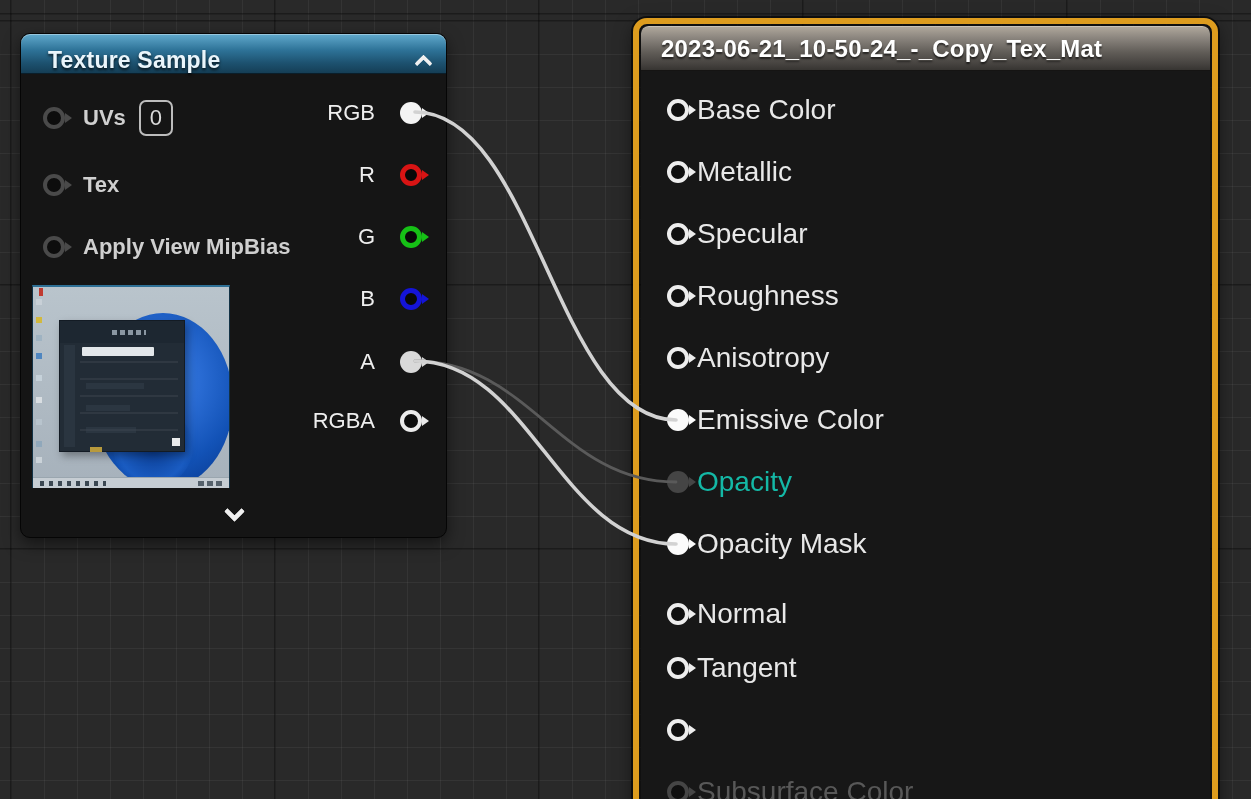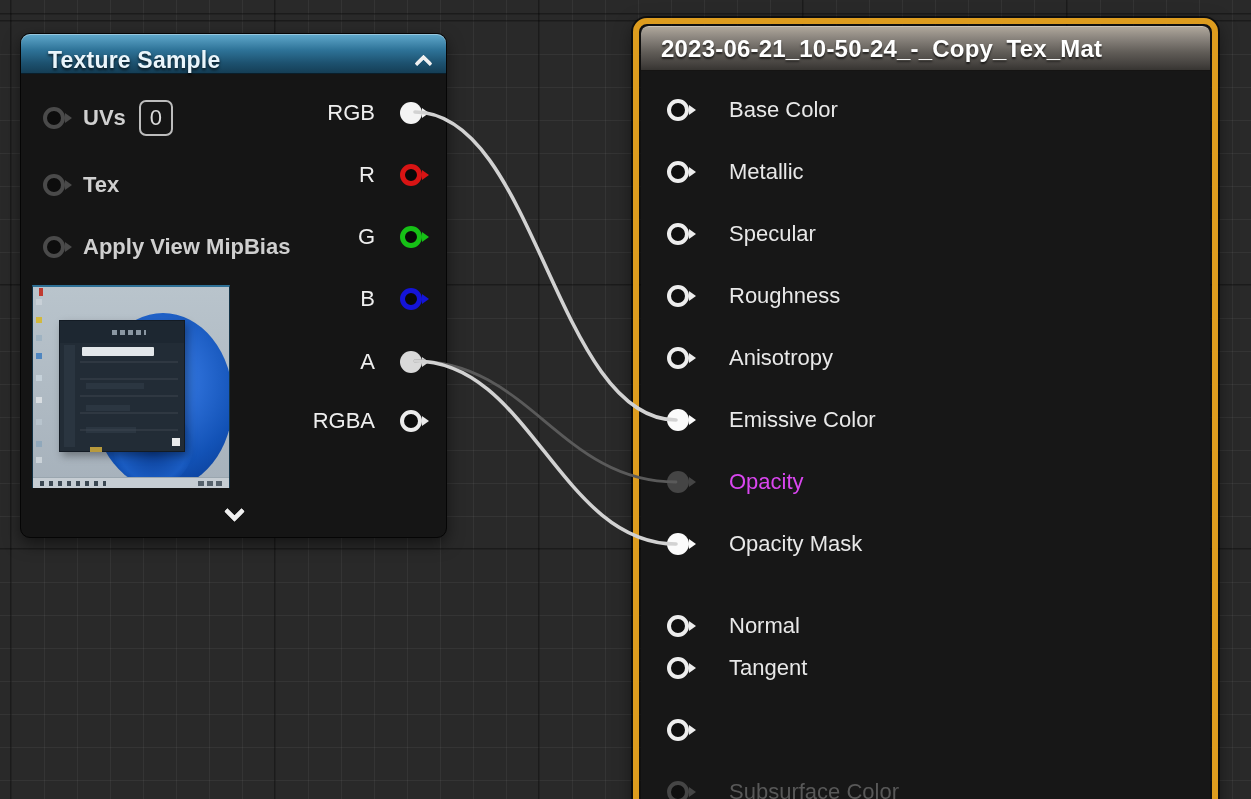--- a/index.html
+++ b/index.html
@@ -92,25 +92,25 @@
     border:6px solid #dd9c1e;border-radius:14px;
     box-shadow:0 0 0 2px rgba(0,0,0,0.6), inset 0 0 0 2px rgba(0,0,0,0.6), 0 6px 18px rgba(0,0,0,0.5);}
   .mat-node{position:absolute;inset:2px;background:#171717;border-radius:8px;overflow:hidden;}
   .mat-header{position:absolute;left:0;top:0;right:0;height:45px;
     display:flex;align-items:center;padding-left:20px;border-radius:7px 7px 0 0;
     background:linear-gradient(to bottom,#b2aa9d 0%,#8d8780 25%,#615d58 58%,#423f3c 88%,#34322f 100%);
     box-shadow:inset 0 1px 0 rgba(255,255,255,0.3), inset 0 -1px 0 rgba(0,0,0,0.6);}
   .mat-title{font-size:24px;font-weight:bold;color:#ffffff;
     text-shadow:0 2px 2px rgba(0,0,0,0.65);letter-spacing:0.2px;}
   .mrow{position:absolute;left:26px;display:flex;align-items:center;height:32px;}
-  .mrow .label{margin-left:32px;font-size:22px;color:#e8e8e8;}
+  .mrow .label{margin-left:0;font-size:28px;color:#e8e8e8;}
   .mrow.default .pin{color:#ededed;}
   .mrow.connected .pin{color:#fbfbfb;}
   .mrow.disabled .pin,.mrow.disabled-connected .pin{color:#454545;}
-  .mrow.disabled-connected .label{color:#d946ef;}
+  .mrow.disabled-connected .label{color:#14b8a6;}
   .mrow.disabled .label{color:#585858;}
 
   
   .wires{position:absolute;inset:0;z-index:5;pointer-events:none;}
   .wires path{fill:none;stroke-linecap:round;}
   .wire-bright{stroke:#d2d2d2;stroke-width:3.6;}
   .wire-dim{stroke:#5a5a5a;stroke-width:2.8;}
 </style>
 </head>
 <body>
@@ -270,21 +270,21 @@
           </span>
         <span class="label">Opacity</span>
       </div>
       <div class="mrow connected" style="top:502px">
         <span class="pin fill">
             <span class="dot"></span>
             <span class="arr"></span>
           </span>
         <span class="label">Opacity Mask</span>
       </div>
-      <div class="mrow default" style="top:584px">
+      <div class="mrow default" style="top:572px">
         <span class="pin ring">
             <span class="dot"></span>
             <span class="arr"></span>
           </span>
         <span class="label">Normal</span>
       </div>
       <div class="mrow default" style="top:626px">
         <span class="pin ring">
             <span class="dot"></span>
             <span class="arr"></span>

